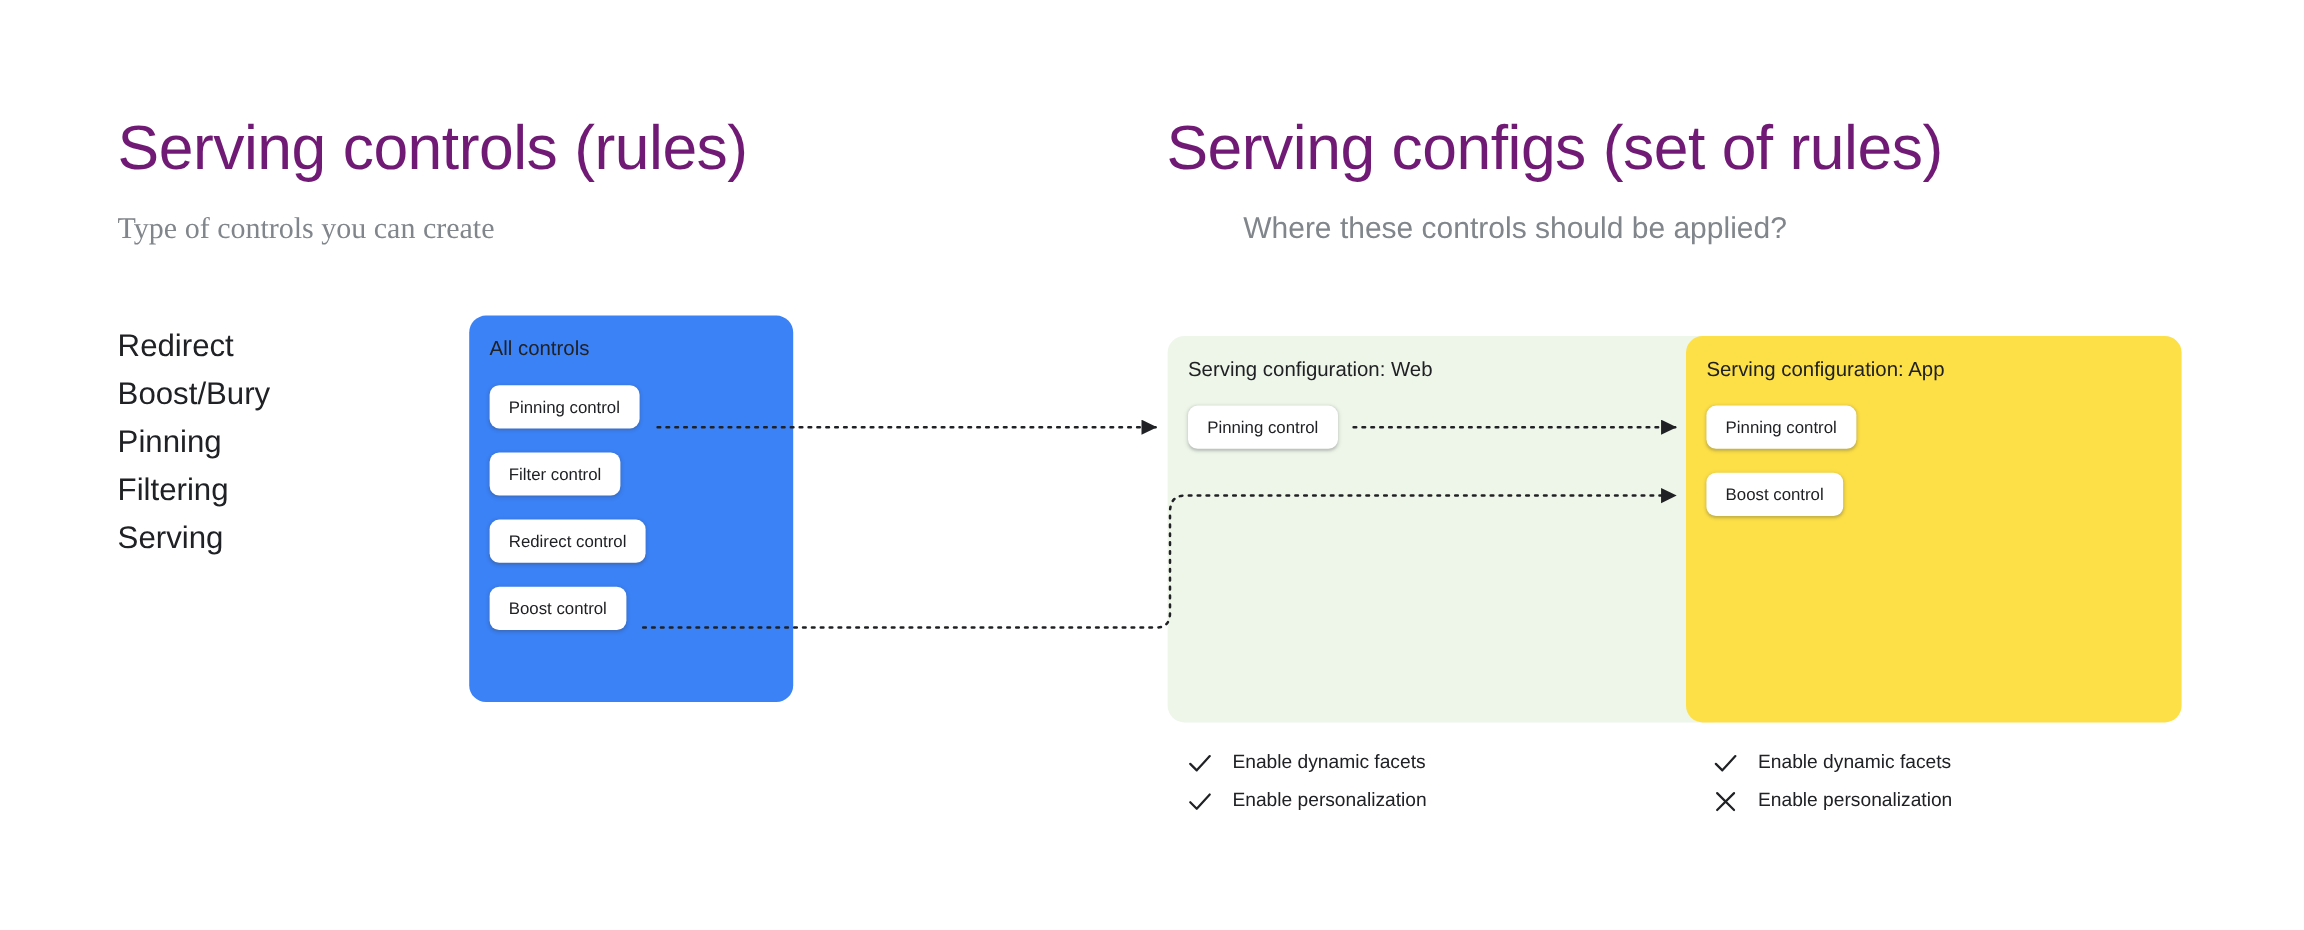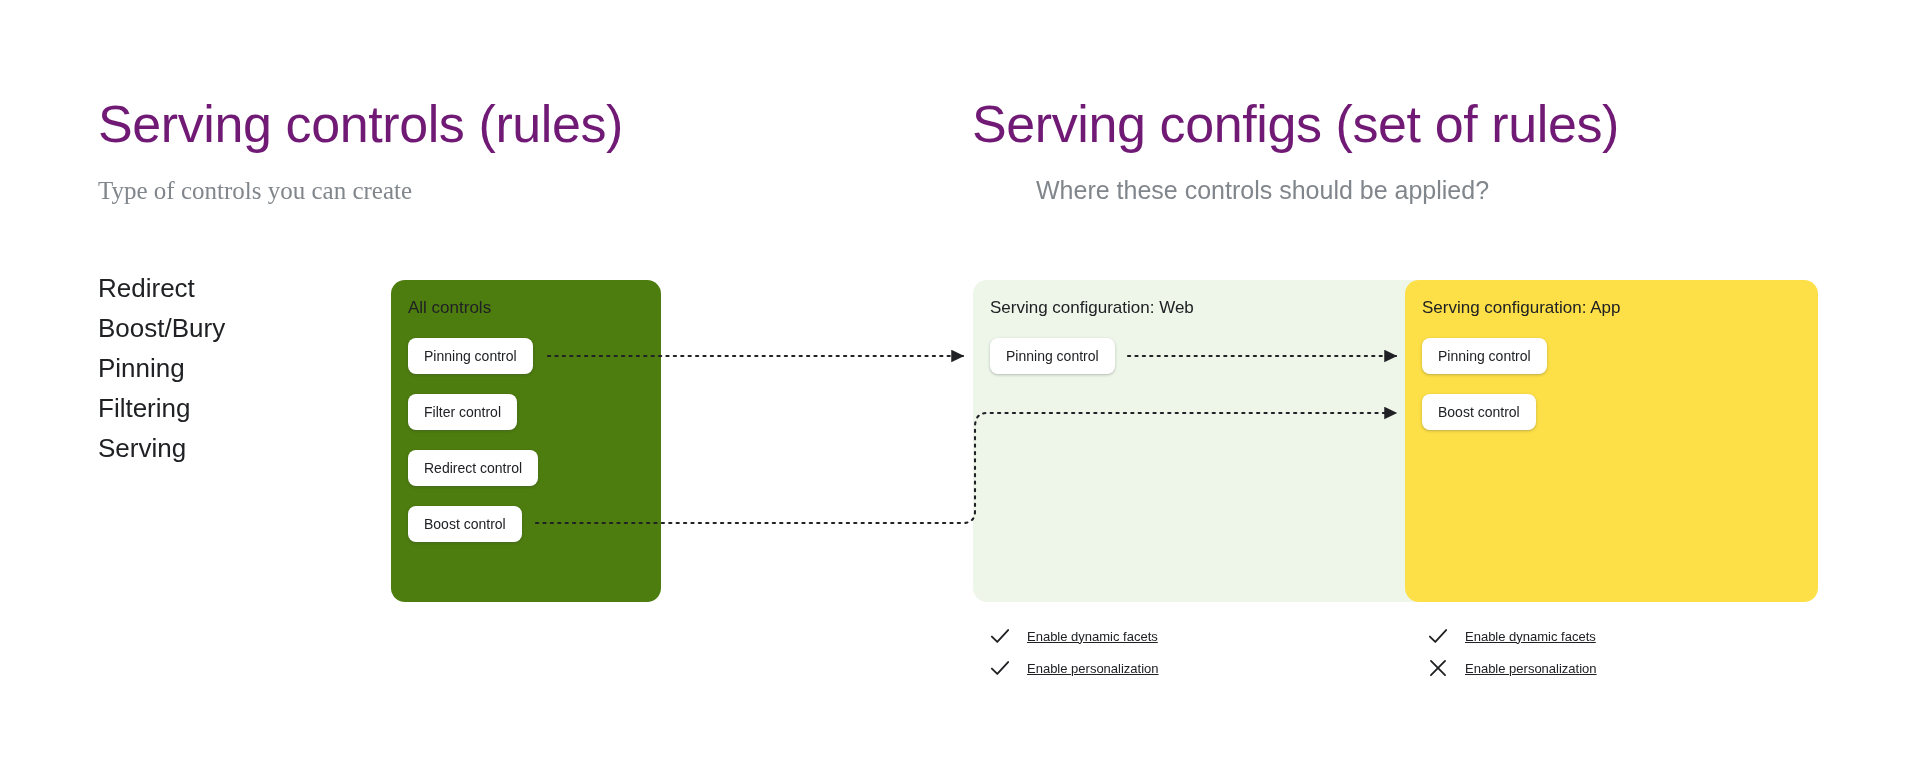--- a/index.html
+++ b/index.html
@@ -60,23 +60,23 @@
     white-space: nowrap;
   }
 
   
   .panel {
     position: absolute;
     border-radius: 14px;
     box-sizing: border-box;
   }
   #panel-all {
-    left: 391px;  top: 280px;
+    left: 391px;  top: 263px;
     width: 270px; height: 322px;
-    background: #4d7c0f;
+    background: #3b82f6;
   }
   #panel-web {
     left: 973px;  top: 280px;
     width: 468px; height: 322px;
     background: #eef6ea;
   }
   #panel-app {
     left: 1405px; top: 280px;
     width: 413px; height: 322px;
     background: #fde047;
@@ -129,24 +129,23 @@
     height: 32px;
   }
   .option-icon {
     width: 26px;
     height: 26px;
     margin-right: 14px;
     flex: 0 0 26px;
     display: block;
   }
   .option-label {
-    font-size: 13px;
-    color: #202124;
-    white-space: nowrap;
-    text-decoration: underline;
+    font-size: 16px;
+    color: #202124;
+    white-space: nowrap;
   }
 
   
   #connectors {
     position: absolute;
     inset: 0;
     pointer-events: none;
   }
 </style>
 </head>

